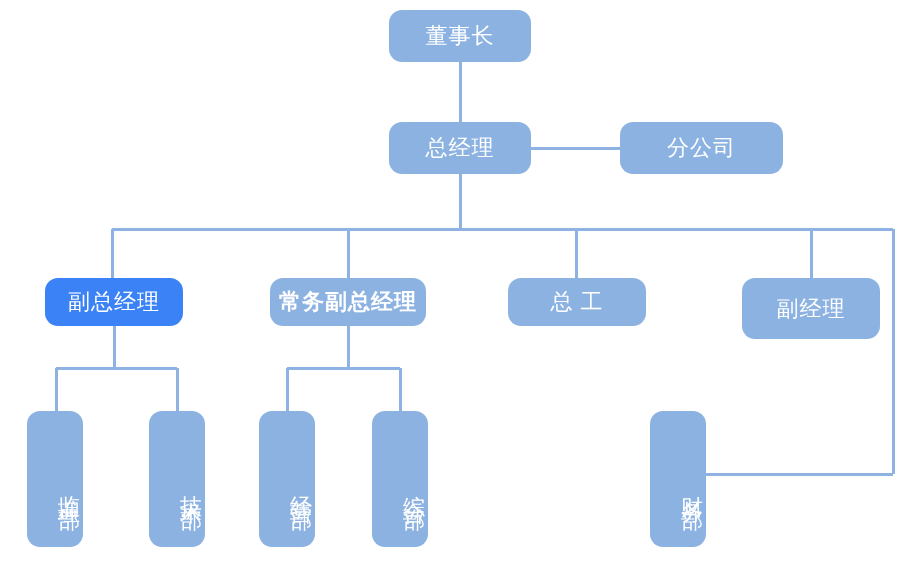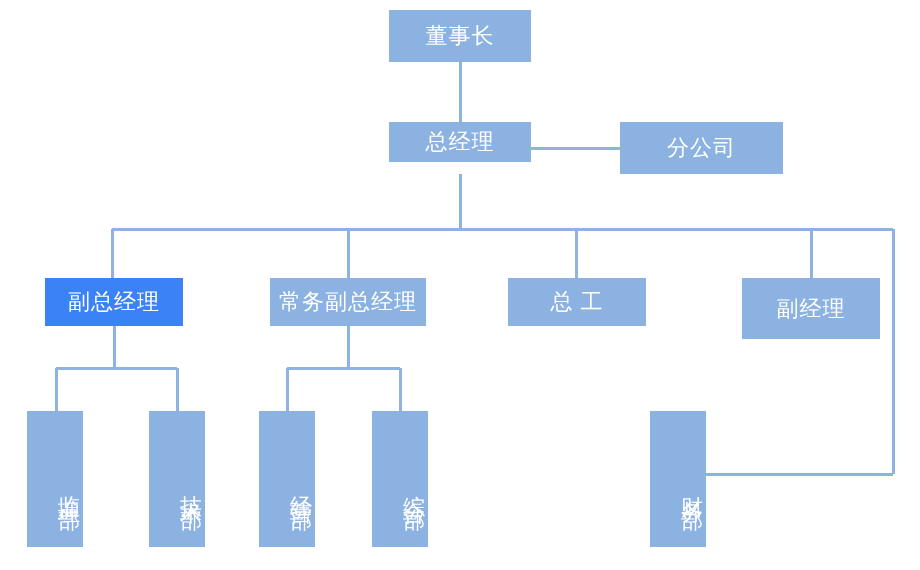--- a/index.html
+++ b/index.html
@@ -29,20 +29,21 @@
     box-sizing: border-box;
     display: flex;
     align-items: center;
     justify-content: center;
     color: #ffffff;
     background: #8CB2E2;
     line-height: 1.25;
     letter-spacing: 1px;
     white-space: pre;
     user-select: none;
+    border-radius: 13px;
   }
   .node-box.horizontal {
     font-size: 22px;
     writing-mode: horizontal-tb;
   }
   .node-box.vertical {
     font-size: 22px;
     writing-mode: vertical-rl;
     text-orientation: upright;
     letter-spacing: 6px;
@@ -71,24 +72,24 @@
       <polyline points="348,326 348,368" fill="none" stroke="#8EB3E3" stroke-width="3" stroke-linecap="butt" stroke-linejoin="miter" shape-rendering="crispEdges"></polyline>
       <polyline points="287,368 400,368" fill="none" stroke="#8EB3E3" stroke-width="3" stroke-linecap="butt" stroke-linejoin="miter" shape-rendering="crispEdges"></polyline>
       <polyline points="287,368 287,411" fill="none" stroke="#8EB3E3" stroke-width="3" stroke-linecap="butt" stroke-linejoin="miter" shape-rendering="crispEdges"></polyline>
       <polyline points="400,368 400,411" fill="none" stroke="#8EB3E3" stroke-width="3" stroke-linecap="butt" stroke-linejoin="miter" shape-rendering="crispEdges"></polyline>
       <polyline points="893,229 893,474" fill="none" stroke="#8EB3E3" stroke-width="3" stroke-linecap="butt" stroke-linejoin="miter" shape-rendering="crispEdges"></polyline>
       <polyline points="893,474 706,474" fill="none" stroke="#8EB3E3" stroke-width="3" stroke-linecap="butt" stroke-linejoin="miter" shape-rendering="crispEdges"></polyline>
     </svg>
 
   <div id="node-layer">
       <div class="node-box horizontal" style="left: 389px; top: 10px; width: 142px; height: 52px; background: rgb(140, 178, 226); color: rgb(255, 255, 255);"><span>董事长</span></div>
-      <div class="node-box horizontal" style="left: 389px; top: 122px; width: 142px; height: 40px; background: rgb(140, 178, 226); color: rgb(255, 255, 255);"><span>总经理</span></div>
+      <div class="node-box horizontal" style="left: 389px; top: 122px; width: 142px; height: 52px; background: rgb(140, 178, 226); color: rgb(255, 255, 255);"><span>总经理</span></div>
       <div class="node-box horizontal" style="left: 620px; top: 122px; width: 163px; height: 52px; background: rgb(140, 178, 226); color: rgb(255, 255, 255);"><span>分公司</span></div>
       <div class="node-box horizontal" style="left: 45px; top: 278px; width: 138px; height: 48px; background: #3b82f6; color: rgb(255, 255, 255);"><span>副总经理</span></div>
-      <div class="node-box horizontal" style="left: 270px; top: 278px; width: 156px; height: 48px; background: rgb(140, 178, 226); color: rgb(255, 255, 255);"><span>常务副总经理</span></div>
+      <div class="node-box horizontal" style="left: 270px; top: 278px; width: 156px; height: 48px; background: rgb(140, 178, 226); color: rgb(255, 255, 255); font-weight: bold;"><span>常务副总经理</span></div>
       <div class="node-box horizontal" style="left: 508px; top: 278px; width: 138px; height: 48px; background: rgb(140, 178, 226); color: rgb(255, 255, 255);"><span>总 工</span></div>
       <div class="node-box horizontal" style="left: 742px; top: 278px; width: 138px; height: 61px; background: rgb(140, 178, 226); color: rgb(255, 255, 255);"><span>副经理</span></div>
       <div class="node-box vertical" style="left: 27px; top: 411px; width: 56px; height: 136px; background: rgb(140, 178, 226); color: rgb(255, 255, 255);"><span>监理部</span></div>
       <div class="node-box vertical" style="left: 149px; top: 411px; width: 56px; height: 136px; background: rgb(140, 178, 226); color: rgb(255, 255, 255);"><span>技术部</span></div>
       <div class="node-box vertical" style="left: 259px; top: 411px; width: 56px; height: 136px; background: rgb(140, 178, 226); color: rgb(255, 255, 255);"><span>经营部</span></div>
       <div class="node-box vertical" style="left: 372px; top: 411px; width: 56px; height: 136px; background: rgb(140, 178, 226); color: rgb(255, 255, 255);"><span>综合部</span></div>
       <div class="node-box vertical" style="left: 650px; top: 411px; width: 56px; height: 136px; background: rgb(140, 178, 226); color: rgb(255, 255, 255);"><span>财务部</span></div>
     </div>
 
 </div>

